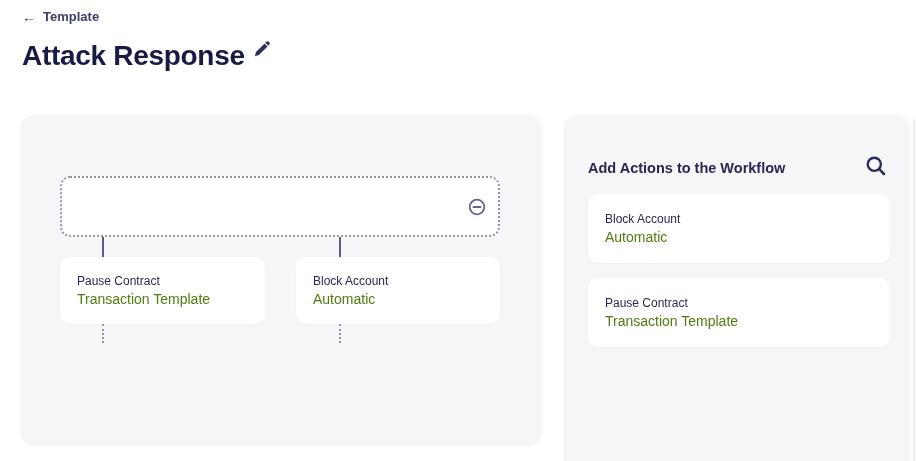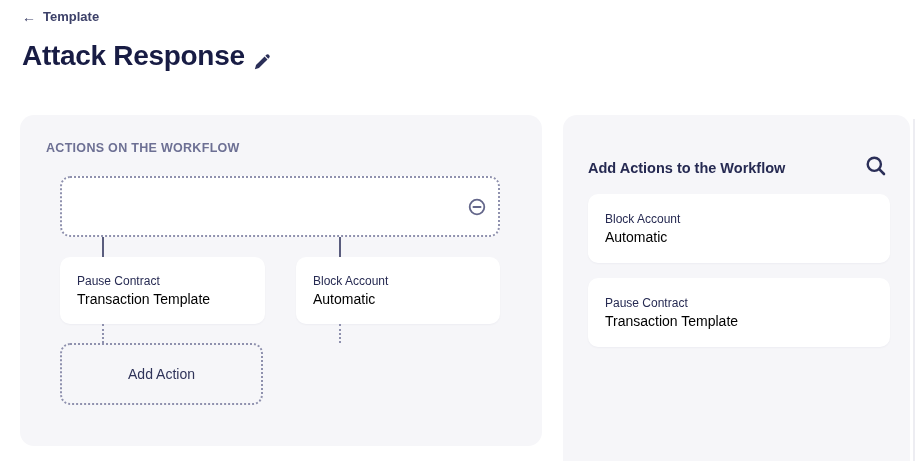--- a/index.html
+++ b/index.html
@@ -15,21 +15,21 @@
   
   .back-link {
     position: absolute; left: 22px; top: 9px;
     display: flex; align-items: center; gap: 7px;
     font-size: 13px; font-weight: 700; color: #3d4169;
     text-decoration: none; cursor: pointer;
   }
   .back-arrow { font-weight: 400; font-size: 14px; line-height: 1; }
   .title-row {
     position: absolute; left: 22px; top: 40px;
-    display: flex; align-items: flex-end; gap: 7px;
+    display: flex; align-items: flex-start; gap: 7px;
   }
   .page-title {
     font-size: 28px; font-weight: 700; color: #181c44;
     letter-spacing: -0.3px; line-height: 32px;
   }
   .edit-btn { width: 19px; height: 19px; cursor: pointer; display: inline-flex; }
 
   
   .panel { position: absolute; top: 115px; background: #f6f6f9; border-radius: 14px; }
   .panel-left  { left: 20px;  width: 522px; height: 331px; }
@@ -59,21 +59,21 @@
 
   .node-card {
     position: absolute; top: 142px; height: 67px;
     background: #ffffff; border-radius: 10px;
     padding: 15px 12px 0 17px; cursor: pointer;
     box-shadow: 0 1px 2px rgba(25,28,68,0.04);
   }
   .node-card.n1 { left: 40px;  width: 205px; }
   .node-card.n2 { left: 276px; width: 204px; }
   .card-title { font-size: 12px; font-weight: 400; color: #262a52; line-height: 18px; }
-  .card-sub   { font-size: 14px; font-weight: 400; color: #000000; line-height: 18px; }
+  .card-sub   { font-size: 14px; font-weight: 400; color: #4d7c0f; line-height: 18px; }
 
   .add-slot {
     position: absolute; top: 228px; height: 62px;
     border: 2px dotted #8f91ae; border-radius: 10px;
     display: flex; align-items: center; justify-content: center;
     font-size: 14px; color: #2f3359; cursor: pointer;
   }
   .add-slot.a1 { left: 40px;  width: 203px; }
   .add-slot.a2 { left: 276px; width: 204px; }
 
@@ -106,21 +106,20 @@
   <h1 class="page-title">Attack Response</h1>
   <span class="edit-btn">
     <svg width="19" height="19" viewBox="0 0 20 20">
       <path d="M3 17l1.25-4.3 9.0-9.0 3.05 3.05-9.0 9.0L3 17z" fill="#2b2f58"></path>
       <path d="M14.05 2.9l1.0-1.0a2.16 2.16 0 0 1 3.05 3.05l-1.0 1.0-3.05-3.05z" fill="#2b2f58"></path>
     </svg>
   </span>
 </div>
 
 <div class="panel panel-left">
-  <div class="wf-heading">ACTIONS ON THE WORKFLOW</div>
 
   <div class="root-slot">
     <span class="minus-btn">
       <svg width="18" height="18" viewBox="0 0 18 18">
         <circle cx="9" cy="9" r="7.3" fill="none" stroke="#63668a" stroke-width="1.8"></circle>
         <line x1="5.4" y1="9" x2="12.6" y2="9" stroke="#63668a" stroke-width="1.8" stroke-linecap="round"></line>
       </svg>
     </span>
   </div>
 
@@ -132,23 +131,20 @@
     <div class="card-sub">Transaction Template</div>
   </div>
   <div class="node-card n2">
     <div class="card-title">Block Account</div>
     <div class="card-sub">Automatic</div>
   </div>
 
   <div class="conn-dotted d1"></div>
   <div class="conn-dotted d2"></div>
 
-  <div class="add-slot a1">
-    <span>Add Action</span>
-  </div>
 </div>
 
 <div class="panel panel-right">
   <div class="lib-heading">Add Actions to the Workflow</div>
   <span class="search-btn">
     <svg width="23" height="23" viewBox="0 0 23 23">
       <circle cx="9.3" cy="9.3" r="6.6" fill="none" stroke="#2b2f58" stroke-width="2.4"></circle>
       <line x1="14.2" y1="14.2" x2="19" y2="19" stroke="#2b2f58" stroke-width="2.6" stroke-linecap="round"></line>
     </svg>
   </span>

